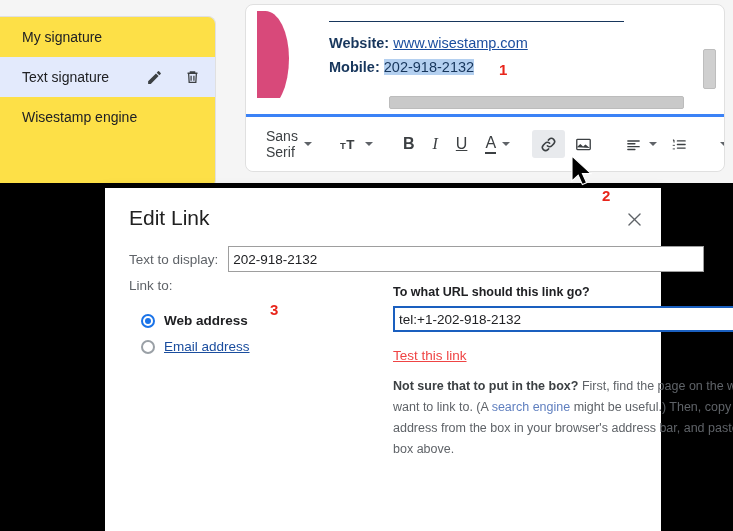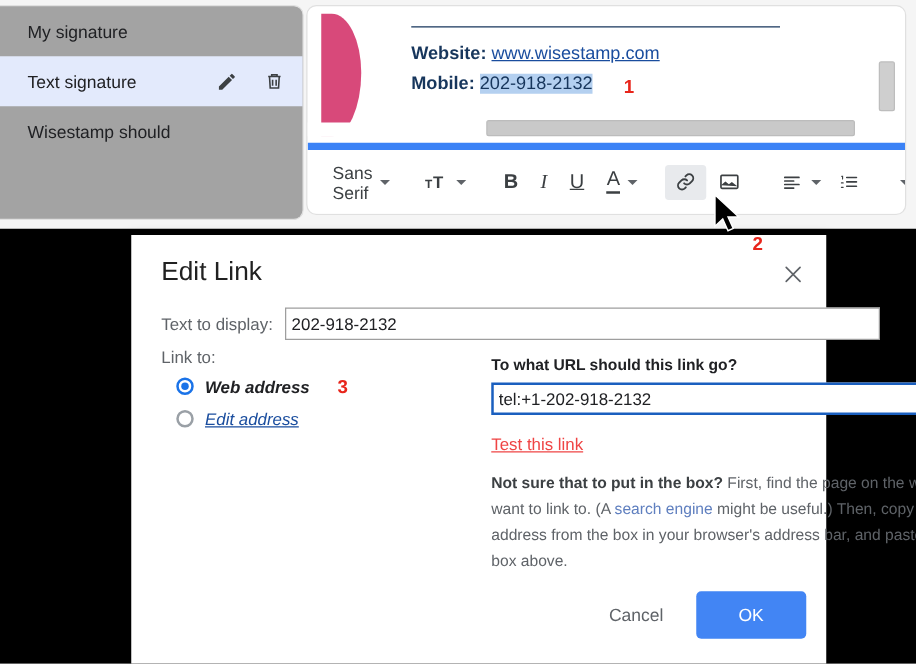--- a/index.html
+++ b/index.html
@@ -15,23 +15,23 @@
   }
 
   
   #app-layer {
     position: absolute; left: 0; top: 0; width: 733px; height: 531px;
     background: #f5f5f5;
   }
 
   
   #sig-list {
-    position: absolute; left: 0px; top: 4px;
-    width: 243px; height: 172px;
-    background: #a3a3a3;
+    position: absolute; left: 0px; top: 16px;
+    width: 216px; height: 172px;
+    background: #fde047;
     border: 1px solid #e0e0e0;
     border-left: none;
     border-radius: 0 8px 8px 0;
     box-sizing: border-box;
   }
   .sig-row {
     height: 40px;
     display: flex; align-items: center;
     padding: 0 14px 0 22px;
     font-size: 14px;
@@ -112,21 +112,21 @@
     position: absolute; left: 143px; bottom: 62px;
     width: 293px; height: 11px;
     background: #c9c9c9; border: 1px solid #bcbcbc;
     border-radius: 2px;
   }
 
   
   #toolbar {
     position: absolute; left: 0; bottom: 0;
     width: 100%; height: 57px;
-    border-top: 6px solid #3b82f6;
+    border-top: 3px solid #3b82f6;
     display: flex; align-items: center;
     padding: 0 14px;
     box-sizing: border-box;
     gap: 2px;
     background: #fff;
     border-radius: 0 0 8px 8px;
   }
   .tb-item {
     height: 28px;
     display: flex; align-items: center; justify-content: center;
@@ -203,23 +203,22 @@
   }
   #linkto-label {
     position: absolute; left: 24px; top: 90px;
     font-size: 13.5px; color: #5f6368;
   }
   #radio-group {
     position: absolute; left: 36px; top: 114px;
     width: 190px;
   }
   .radio-row {
-    display: flex; align-items: flex-start;
+    display: flex; align-items: flex-end;
     height: 26px;
-    font-style: italic;
   }
   .radio-dot {
     width: 14px; height: 14px;
     border-radius: 50%;
     border: 2px solid #9aa0a6;
     box-sizing: border-box;
     margin-right: 9px;
     flex-shrink: 0;
     position: relative;
     background: #fff;
@@ -308,21 +307,21 @@
             </svg>
         </span>
         <span class="icon-btn">
           <svg width="17" height="17" viewBox="0 0 24 24" fill="none" stroke="#3c4043" stroke-width="1.8">
               <path d="M5 6h14M9 6V4h6v2M6.5 6l.8 13h9.4l.8-13M10 9.5v7M14 9.5v7"></path>
             </svg>
         </span>
       </span>
     </div>
     <div class="sig-row">
-      <span class="sig-label">Wisestamp should</span>
+      <span class="sig-label">Wisestamp engine</span>
     </div>
   </div>
 
   <div id="sig-preview">
     <div id="preview-body">
       <div id="banner-shape"></div>
       <div id="sig-text">
         <div id="sig-divider"></div>
         <div class="sig-line">
           <span>Website:</span>
@@ -425,33 +424,29 @@
 
   <div id="linkto-label">Link to:</div>
 
   <div id="radio-group">
     <div class="radio-row checked">
       <span class="radio-dot"></span>
       <span class="radio-label">Web address</span>
     </div>
     <div class="radio-row">
       <span class="radio-dot"></span>
-      <span class="radio-label link">Edit address</span>
+      <span class="radio-label link">Email address</span>
     </div>
   </div>
 
   <div id="url-block">
     <div id="url-question">To what URL should this link go?</div>
     <input id="url-input" type="text" value="tel:+1-202-918-2132" style="">
     <a id="test-link">Test this link</a>
   </div>
 
   <div id="help-text">
     <b>Not sure that to put in the box?</b><span> First, find the page on the web that you want to link to. (A </span><a>search engine</a><span> might be useful.) Then, copy the web address from the box in your browser's address bar, and paste it into the box above.</span>
   </div>
 
-  <div id="dlg-footer">
-    <button id="cancel-button">Cancel</button>
-    <button id="ok-button">OK</button>
-  </div>
 </div>
 
 <div class="ann" id="ann-3">3</div>
 
 </body></html>

